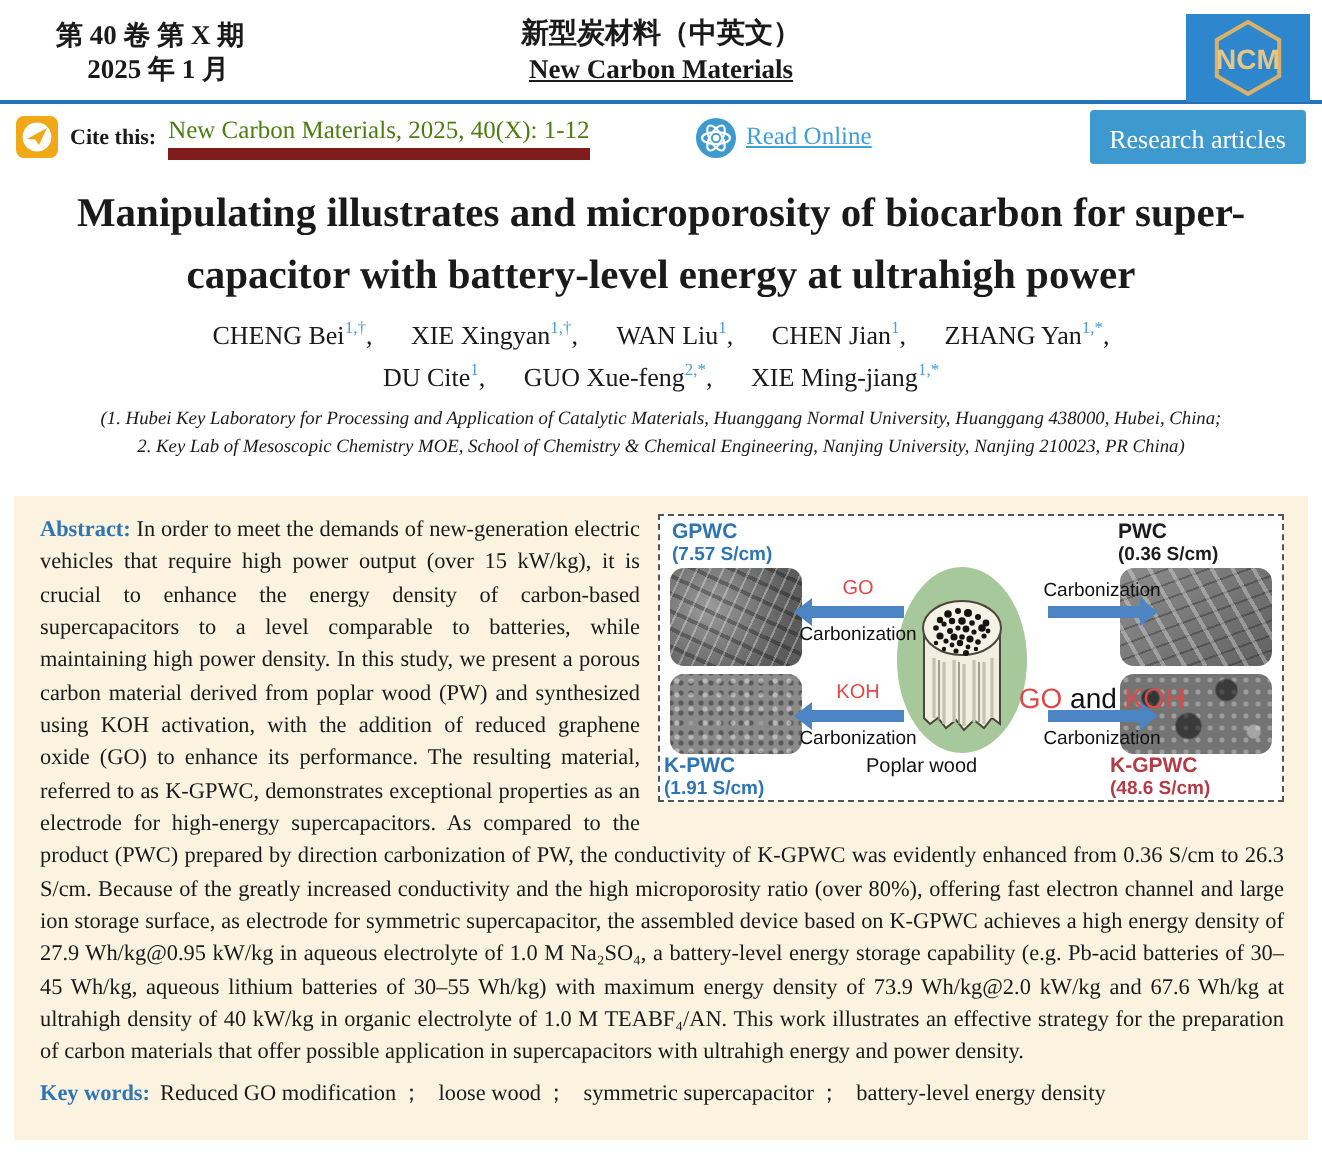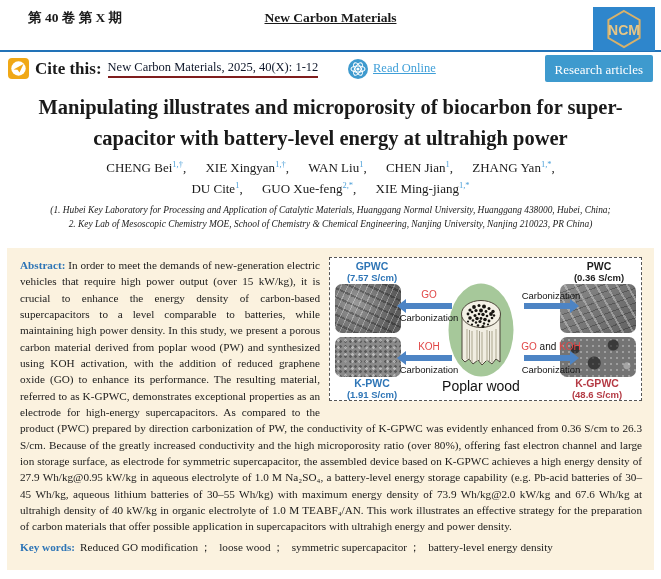--- a/index.html
+++ b/index.html
@@ -18,22 +18,22 @@
   .head-left .line2 { padding-left:8px; font-weight:600; }
   .head-center { position:absolute; left:0; right:0; top:10px; text-align:center; font-weight:600; line-height:1.2; }
   .head-center .cn { font-size:14px; }
   .head-center .en { font-size:13.5px;text-decoration:underline; }
   .logo { position:absolute; right:6px; top:7px; width:62px; height:44px; }
 
   
   .cite-bar { display:flex; align-items:center; height:33px; padding:0 8px 0 8px; }
   .cite-left { flex:0 0 340px; display:flex; align-items:center; gap:6px; }
   .cite-icon { width:21px; height:21px; flex:0 0 21px; }
-  .cite-label { font-size:17px; font-weight:700;font-family:Liberation Serif, serif; }
-  .cite-link { font-size:12.5px; color:#0f172a; border-bottom:2px solid #7f1d1d; padding-bottom:1px; cursor:pointer; }
+  .cite-label { font-size:11px; font-weight:700;font-family:Liberation Serif, serif; }
+  .cite-link { font-size:12.5px; color:#4d7c0f; border-bottom:6px solid #7f1d1d; padding-bottom:1px; cursor:pointer; }
   .read-online { flex:1; display:flex; align-items:center; gap:5px; }
   .ro-icon { width:20px; height:20px; flex:0 0 20px; }
   .ro-link { font-size:12.5px; color:#3f9fd8; text-decoration:underline; cursor:pointer; }
   .category-btn {
     flex:0 0 auto; background:#3e9ace; color:#ffffff; font-size:13px;
     padding:7px 10px 4px 10px; border:none; border-radius:2px;
     font-family:"Liberation Serif", serif; cursor:pointer;
   }
 
   
@@ -54,21 +54,21 @@
   .keywords-label { color:#2e75b6; font-weight:700; margin-right:5px; }
   .kw { margin-right:2px; }
   .kw-sep { margin-right:8px; }
 
   
   .graphical-abstract {
     float:right; position:relative; width:313px; height:144px;
     background:#ffffff; border:1px dashed #555; margin:0 0 6px 9px;
     font-family:"Liberation Sans", sans-serif;
   }
-  .fig-label-group { position:absolute; text-align:center; line-height:1.12; }
+  .fig-label-group { position:absolute; line-height:1.12; }
   .fig-name { font-size:10.5px; font-weight:700; }
   .fig-value { font-size:9.5px; font-weight:600; }
   .lg-gpwc { left:6px; top:3px; width:72px; }
   .lg-pwc  { right:2px; top:3px; width:80px; }
   .lg-kpwc { left:2px; top:120px; width:80px; }
   .lg-kgpwc{ right:2px; top:120px; width:84px; }
 
   .sem { position:absolute; border-radius:7px; }
   .sem-tl { left:5px; top:26px; width:66px; height:49px;
     background:
@@ -95,49 +95,51 @@
       radial-gradient(circle at 20% 30%, rgba(0,0,0,.55) 0 4px, transparent 5px),
       radial-gradient(circle at 70% 20%, rgba(0,0,0,.50) 0 5px, transparent 6px),
       radial-gradient(circle at 45% 65%, rgba(0,0,0,.50) 0 6px, transparent 7px),
       radial-gradient(circle at 88% 72%, rgba(255,255,255,.35) 0 3px, transparent 4px),
       radial-gradient(rgba(255,255,255,.30) 1px, transparent 1.5px),
       #747474;
     background-size:auto, auto, auto, auto, 6px 6px, auto;
   }
 
   .oval-wrap { position:absolute; left:118px; top:25px; width:66px; height:94px; }
-  .poplar-label { position:absolute; left:103px; top:120px; width:96px; text-align:center; font-size:14px; color:#111; }
+  .poplar-label { position:absolute; left:103px; top:120px; width:96px; font-size:10px; color:#111; }
 
   .arrow { position:absolute; height:6px; background:#4d84c4; }
   .arrow.right::after { content:""; position:absolute; right:-9px; top:-4px; width:0; height:0;
     border-left:9px solid #4d84c4; border-top:7px solid transparent; border-bottom:7px solid transparent; }
   .arrow.left::before { content:""; position:absolute; left:-9px; top:-4px; width:0; height:0;
     border-right:9px solid #4d84c4; border-top:7px solid transparent; border-bottom:7px solid transparent; }
   .ar-tl { left:76px;  top:45px; width:46px; }
   .ar-tr { left:194px; top:45px; width:46px; }
   .ar-bl { left:76px;  top:97px; width:46px; }
   .ar-br { left:194px; top:97px; width:46px; }
 
   .arrow-label { position:absolute; text-align:center; font-size:9.5px; color:#111; }
   .al-go   { left:74px;  top:31px;  width:50px; font-size:10px; }
   .al-carb-tl { left:63px; top:54px; width:72px; }
   .al-carb-tr { left:185px; top:32px; width:72px; }
   .al-koh  { left:74px;  top:83px;  width:50px; font-size:10px; }
   .al-carb-bl { left:63px; top:106px; width:72px; }
-  .al-gokoh { left:176px; top:83px; width:90px; font-size:10px; }
+  .al-gokoh { left:176px; top:83px; width:90px; font-size:14px; }
   .al-carb-br { left:185px; top:106px; width:72px; }
 </style>
 </head>
 <body>
 
 <div class="journal-header">
   <div class="head-left">
     <div>第 40 卷  第 X 期</div>
+    <div class="line2">2025 年 1 月</div>
   </div>
   <div class="head-center">
+    <div class="cn">新型炭材料（中英文）</div>
     <div class="en">New Carbon Materials</div>
   </div>
   <svg class="logo" viewBox="0 0 62 44" xmlns="http://www.w3.org/2000/svg">
     <rect x="0" y="0" width="62" height="44" fill="#2e86cc"></rect>
     <polygon points="31,4 46.6,13 46.6,31 31,40 15.4,31 15.4,13" fill="none" stroke="#d9b169" stroke-width="2"></polygon>
     <text x="31" y="27.5" text-anchor="middle" font-family="Liberation Sans, sans-serif" font-size="14" font-weight="bold" fill="#e6c687">NCM</text>
   </svg>
 </div>
 
 <div class="cite-bar">

